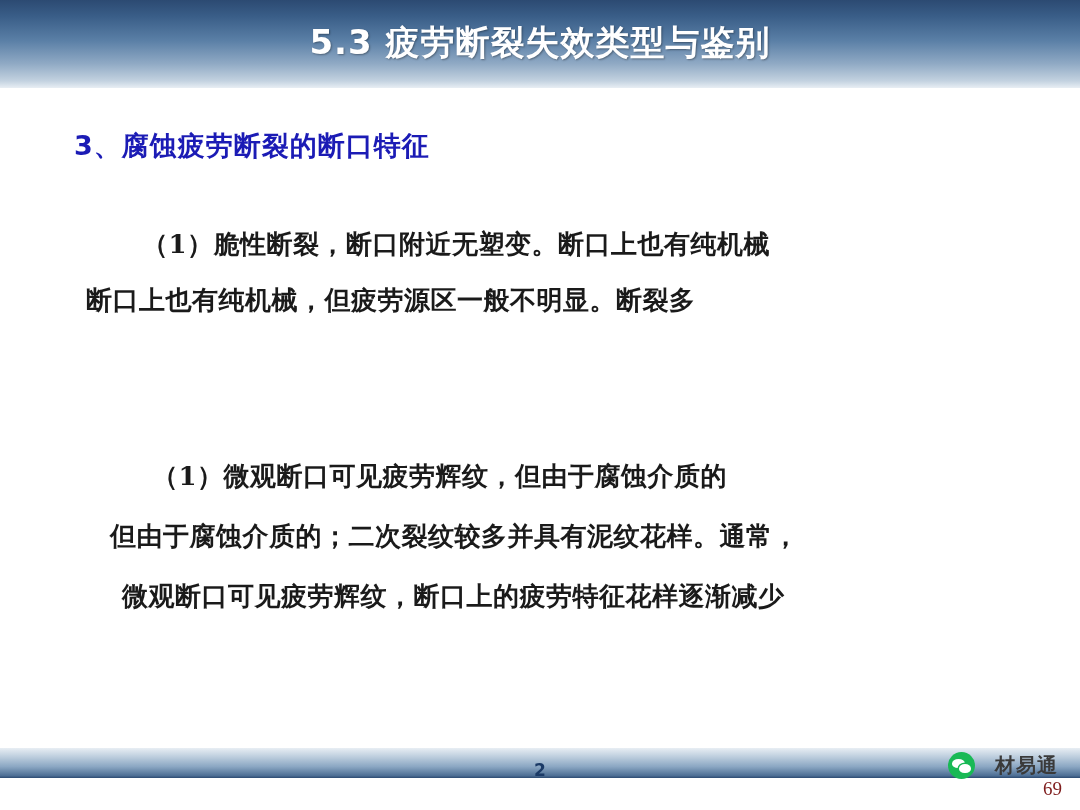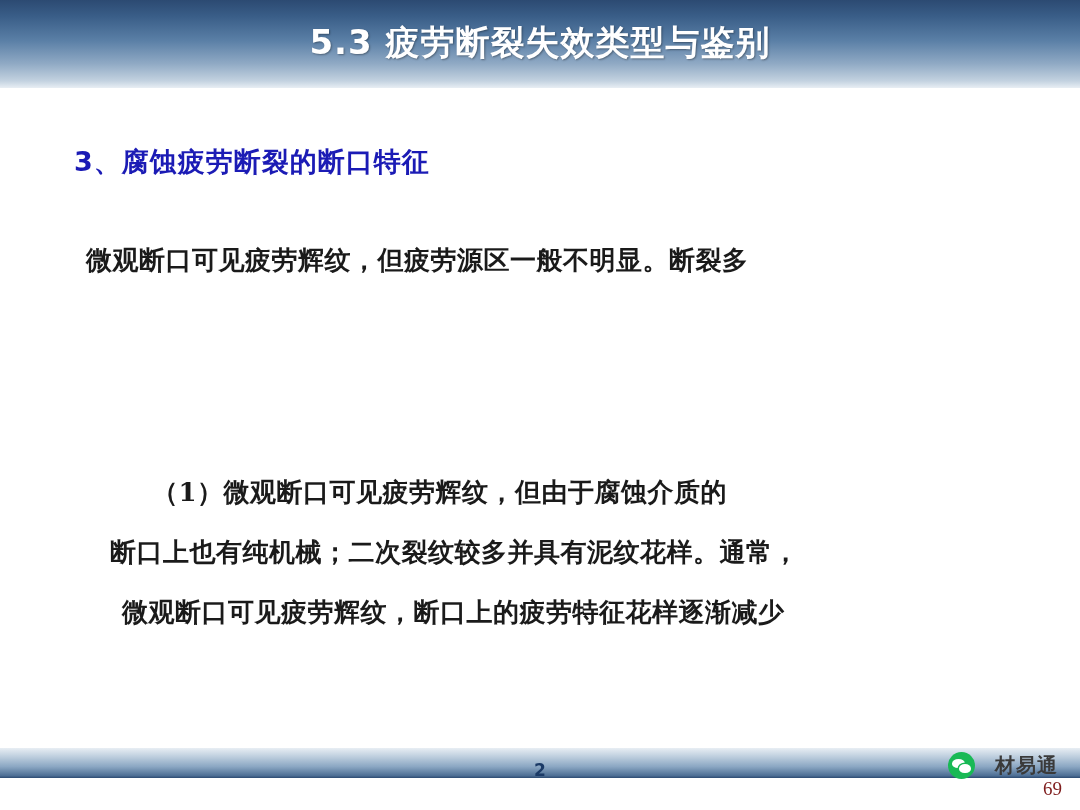--- a/index.html
+++ b/index.html
@@ -43,21 +43,21 @@
     font-family: "DejaVu Sans", "Liberation Sans", sans-serif;
     font-weight: bold;
     font-size: 34px;
     letter-spacing: 1px;
     text-shadow: 1px 1px 2px rgba(0,0,0,0.35);
   }
   
   .content {
     position: absolute;
     left: 0;
-    top: 104px;
+    top: 88px;
     width: 1080px;
     height: 660px;
   }
   .heading {
     position: absolute;
     left: 74px;
     top: 40px;
     color: #1b1bb5;
     font-family: "DejaVu Sans", "Liberation Sans", sans-serif;
     font-weight: bold;
@@ -183,26 +183,27 @@
 
   <div class="title-bar">
     <div class="title-text">5.3  疲劳断裂失效类型与鉴别</div>
   </div>
 
   <div class="content">
 
     <div class="heading">3、腐蚀疲劳断裂的断口特征</div>
 
     <div class="para para-1">
-      <p class="ln2">微观断口可见疲劳辉纹，但疲劳源区一般不明显。断裂多</p>
+      <p class="ln1">（1）脆性断裂，断口附近无塑变。断口上也有纯机械</p>
+      <p class="ln2">断口上也有纯机械，但疲劳源区一般不明显。断裂多</p>
     </div>
 
     <div class="para para-2">
       <p class="ln1">（1）微观断口可见疲劳辉纹，但由于腐蚀介质的</p>
-      <p class="ln2">断口上也有纯机械；二次裂纹较多并具有泥纹花样。通常，</p>
+      <p class="ln2">但由于腐蚀介质的；二次裂纹较多并具有泥纹花样。通常，</p>
       <p class="ln3">微观断口可见疲劳辉纹，断口上的疲劳特征花样逐渐减少</p>
     </div>
 
   </div>
 
   <div class="footer">
     <div class="footer-bar"></div>
   </div>
 
   <div class="watermark">

